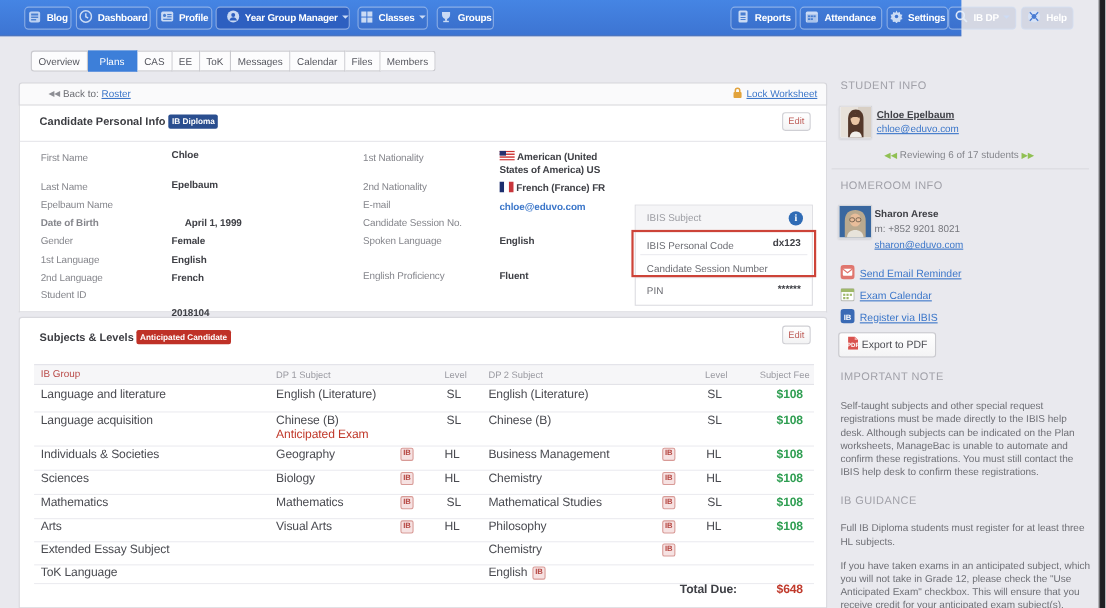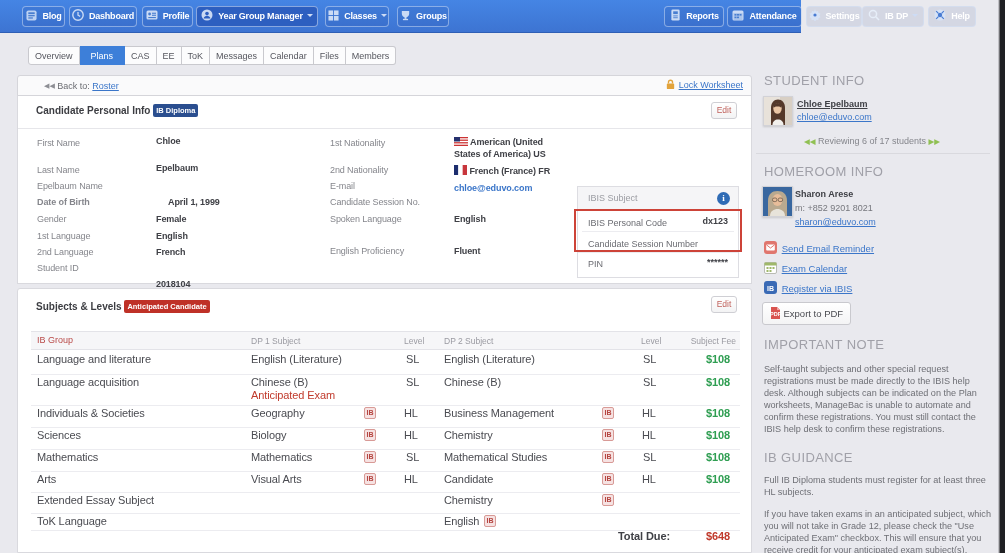--- a/index.html
+++ b/index.html
@@ -1,27 +1,27 @@
 <!DOCTYPE html>
 <html><head>
 <meta charset="utf-8">
 <style>
 * { margin:0; padding:0; box-sizing:border-box; }
 html,body { width:1005px; height:553px; overflow:hidden; }
 body { font-family:"Liberation Sans", sans-serif; background:#e9e9ee; position:relative; }
 #frame { position:absolute; left:0; top:0; width:1005px; height:553px; background:#e9e9ee; }
 #rightblack { position:absolute; right:0; top:0; width:7px; height:553px; background:linear-gradient(90deg, rgba(31,32,35,0) 0, #1f2023 2.5px); z-index:50; }
 
-#nav { position:absolute; left:0; top:0; width:801px; height:33px;
+#nav { position:absolute; left:0; top:0; width:874px; height:33px;
   background:linear-gradient(#4585e4, #3d74d2); border-bottom:1px solid #2f5fb5; z-index:10; }
 .nbtn { position:absolute; top:6px; height:21px; border:1px solid rgba(214,228,250,0.5); border-radius:4px;
   background:rgba(25,60,140,0.10); color:#fff; font-size:9px; font-weight:bold; letter-spacing:-0.2px; line-height:19px; text-align:center;
   white-space:nowrap; padding:0; }
 .nbtn .ni { display:inline-block; vertical-align:-2px; margin-right:5px; }
-.nbtn.active { background:#2d5fc0; border-color:rgba(214,228,250,0.55); }
+.nbtn.active { background:#2d5fc0; border-color:rgba(214,228,250,0.55);text-align:right; }
 .ni { width:12px; height:12px; opacity:0.92; }
 .caret { display:inline-block; width:0; height:0; border-left:3px solid transparent; border-right:3px solid transparent; border-top:3.5px solid #cddcf5; vertical-align:2px; margin-left:4px; }
 
 #tabs { position:absolute; left:28px; top:46px; height:20px; z-index:5; font-size:9px; }
 .tab { float:left; height:19px; line-height:19px; padding:0 6px; background:#fcfcfd; border:1px solid #c9c9ce; border-left:none; color:#55565e; }
 .tab:first-child { border-left:1px solid #c9c9ce; border-radius:3px 0 0 3px; }
 .tab.last { border-radius:0 3px 3px 0; }
 .tab.active { background:#3d7fd9; border-color:#3d7fd9; color:#fff; }
 
 #backbar { position:absolute; left:17px; top:75px; width:735px; height:21px; background:#fafafb;
@@ -37,21 +37,21 @@
   background:linear-gradient(#fff,#f3f3f4); border:1px solid #cfcfd4; border-radius:3px; }
 
 .thead { position:absolute; background:#f6f6f8; border-top:1px solid #e3e3e8; border-bottom:1px solid #e3e3e8; }
 .th { position:absolute; font-size:8.5px; color:#9a9aa1; }
 .td { position:absolute; font-size:11px; color:#4a4b51; letter-spacing:-0.1px;}
 .rowline { position:absolute; height:1px; background:#ececf0; }
 .fee { color:#2f9e52; font-weight:bold; }
 .ibicon { position:absolute; width:12px; height:12px; border-radius:2px; background:#f6e2e2; border:1px solid #d89a96; }
 .ibicon:after { content:"IB"; display:block; font-size:7px; font-weight:bold; color:#b4443f; text-align:center; line-height:10px; }
 
-.shead { position:absolute; font-size:13px; color:#a0a0a8; letter-spacing:0.4px; }
+.shead { position:absolute; font-size:10px; color:#a0a0a8; letter-spacing:0.4px; }
 .sp { position:absolute; font-size:9.1px; color:#6e6f75; line-height:12.1px; white-space:nowrap; letter-spacing:0;}
 </style>
 </head>
 <body>
 <div id="frame">
   <div id="nav">
     <div class="nbtn" style="left:22px; width:43px;"><span class="ni"><svg width="11" height="11" viewBox="0 0 12 12">
             <rect x="0.5" y="0.5" width="11" height="11" rx="2" fill="#d7e4f8" opacity="0.9"></rect>
             <rect x="2.5" y="2.5" width="7" height="2" fill="#4a7fd0"></rect>
             <rect x="2.5" y="5.5" width="7" height="1.4" fill="#4a7fd0"></rect>
@@ -242,21 +242,21 @@
     <div class="td" style="left:388px;top:162px;">SL</div>
     <div class="td" style="left:426px;top:162px;">Mathematical Studies</div>
     <div class="ibicon" style="left:584px;top:162px;"></div>
     <div class="td" style="left:625px;top:162px;">SL</div>
     <div class="td fee" style="right:21px;top:162px;">$108</div>
     <div class="rowline" style="left:13px;top:182px;width:709px;"></div>
     <div class="td" style="left:19px;top:184px;">Arts</div>
     <div class="td" style="left:233px;top:184px;">Visual Arts</div>
     <div class="ibicon" style="left:346px;top:184px;"></div>
     <div class="td" style="left:386px;top:184px;">HL</div>
-    <div class="td" style="left:426px;top:184px;">Candidate</div>
+    <div class="td" style="left:426px;top:184px;">Philosophy</div>
     <div class="ibicon" style="left:584px;top:184px;"></div>
     <div class="td" style="left:624px;top:184px;">HL</div>
     <div class="td fee" style="right:21px;top:184px;">$108</div>
     <div class="rowline" style="left:13px;top:203px;width:709px;"></div>
     <div class="td" style="left:19px;top:205px;">Extended Essay Subject</div>
     <div class="td" style="left:426px;top:205px;">Chemistry</div>
     <div class="ibicon" style="left:584px;top:205px;"></div>
     <div class="rowline" style="left:13px;top:224px;width:709px;"></div>
     <div class="td" style="left:19px;top:226px;">ToK Language</div>
     <div class="td" style="left:426px;top:226px;">English</div>

